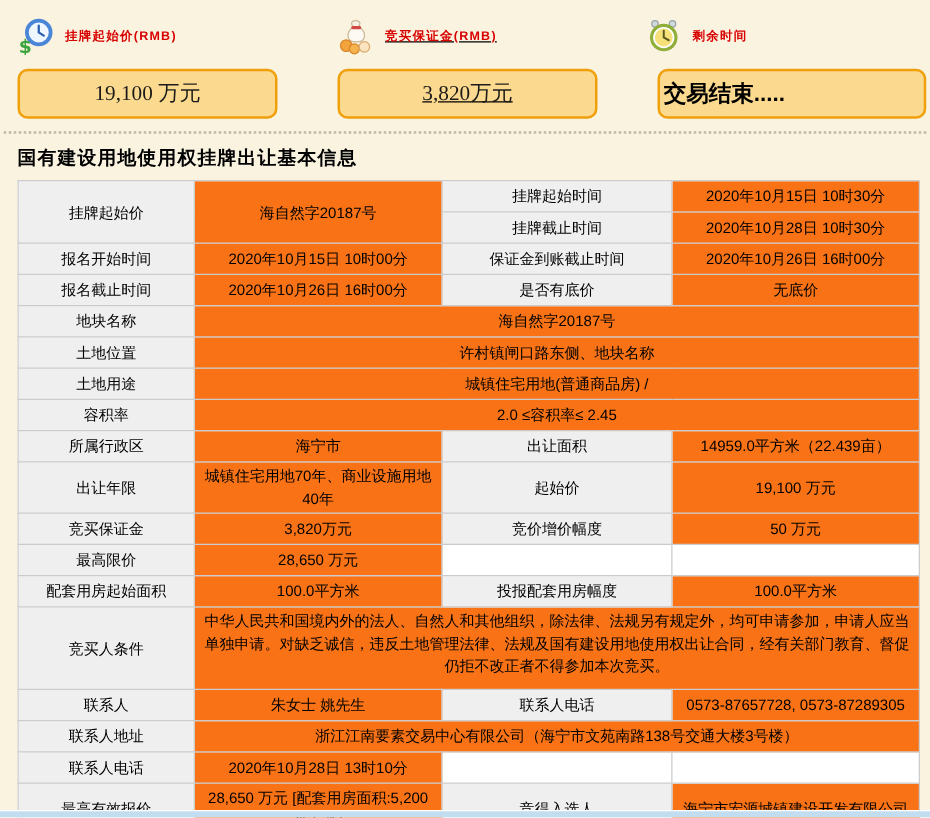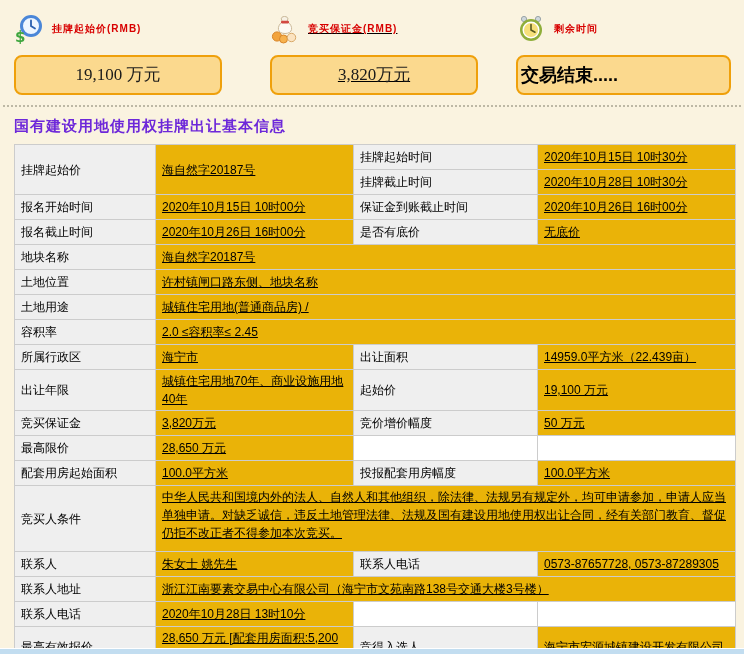--- a/index.html
+++ b/index.html
@@ -20,39 +20,39 @@
   .blabel{color:#D80000;font-weight:bold;font-size:10px;letter-spacing:1px;white-space:nowrap;}
   .bbox{
     margin-top:9px;width:204px;height:36px;line-height:36px;
     background:#FBD98E;border:2px solid #EFA00B;border-radius:8px;
     text-align:center;font-family:"Liberation Serif","DejaVu Serif",serif;
     font-size:17px;color:#1a1a1a;
   }
   .g3 .bbox{
     width:208px;text-align:left;padding-left:3px;
     font-family:"Liberation Sans","DejaVu Sans",sans-serif;
-    font-weight:bold;font-size:18px;color:#000;
+    font-weight:bold;font-size:18px;color:#000;margin-left:10px;
   }
   .dotted-sep{margin:10px 3px 0 3px;border-top:2px dotted #BDB8A5;height:0;}
   
   .section-title{
-    margin:10px 0 8px 14px;font-size:15px;font-weight:bold;color:#6d28d9;
+    margin:10px 0 8px 14px;font-size:15px;font-weight:bold;color:#000000;
     letter-spacing:1px;
   }
   
   table.info{
     border-collapse:collapse;table-layout:fixed;
     width:721px;margin-left:14px;background:#fff;
   }
   table.info td{
     border:1px solid #CCCCCC;padding:2px 6px;font-size:12px;
-    word-break:break-all;line-height:1.5;
+    word-break:break-all;line-height:1.5;text-align:center;
   }
   td.lbl{background:#EFEFEF;}
-  td.val{background:#eab308;text-decoration:underline;}
+  td.val{background:#f97316;}
   td.empty{background:#FFFFFF;}
   tr{height:25px;}
   tr.row-2line{height:36px;}
   tr.row-tall{height:66px;}
   tr.row-last{height:33px;}
   td.vtop{vertical-align:top;}
   
   .bottom-strip{
     position:absolute;left:0;right:0;bottom:0;height:5px;
     background:#C2DDF0;border-top:1px solid #FFFFFF;

